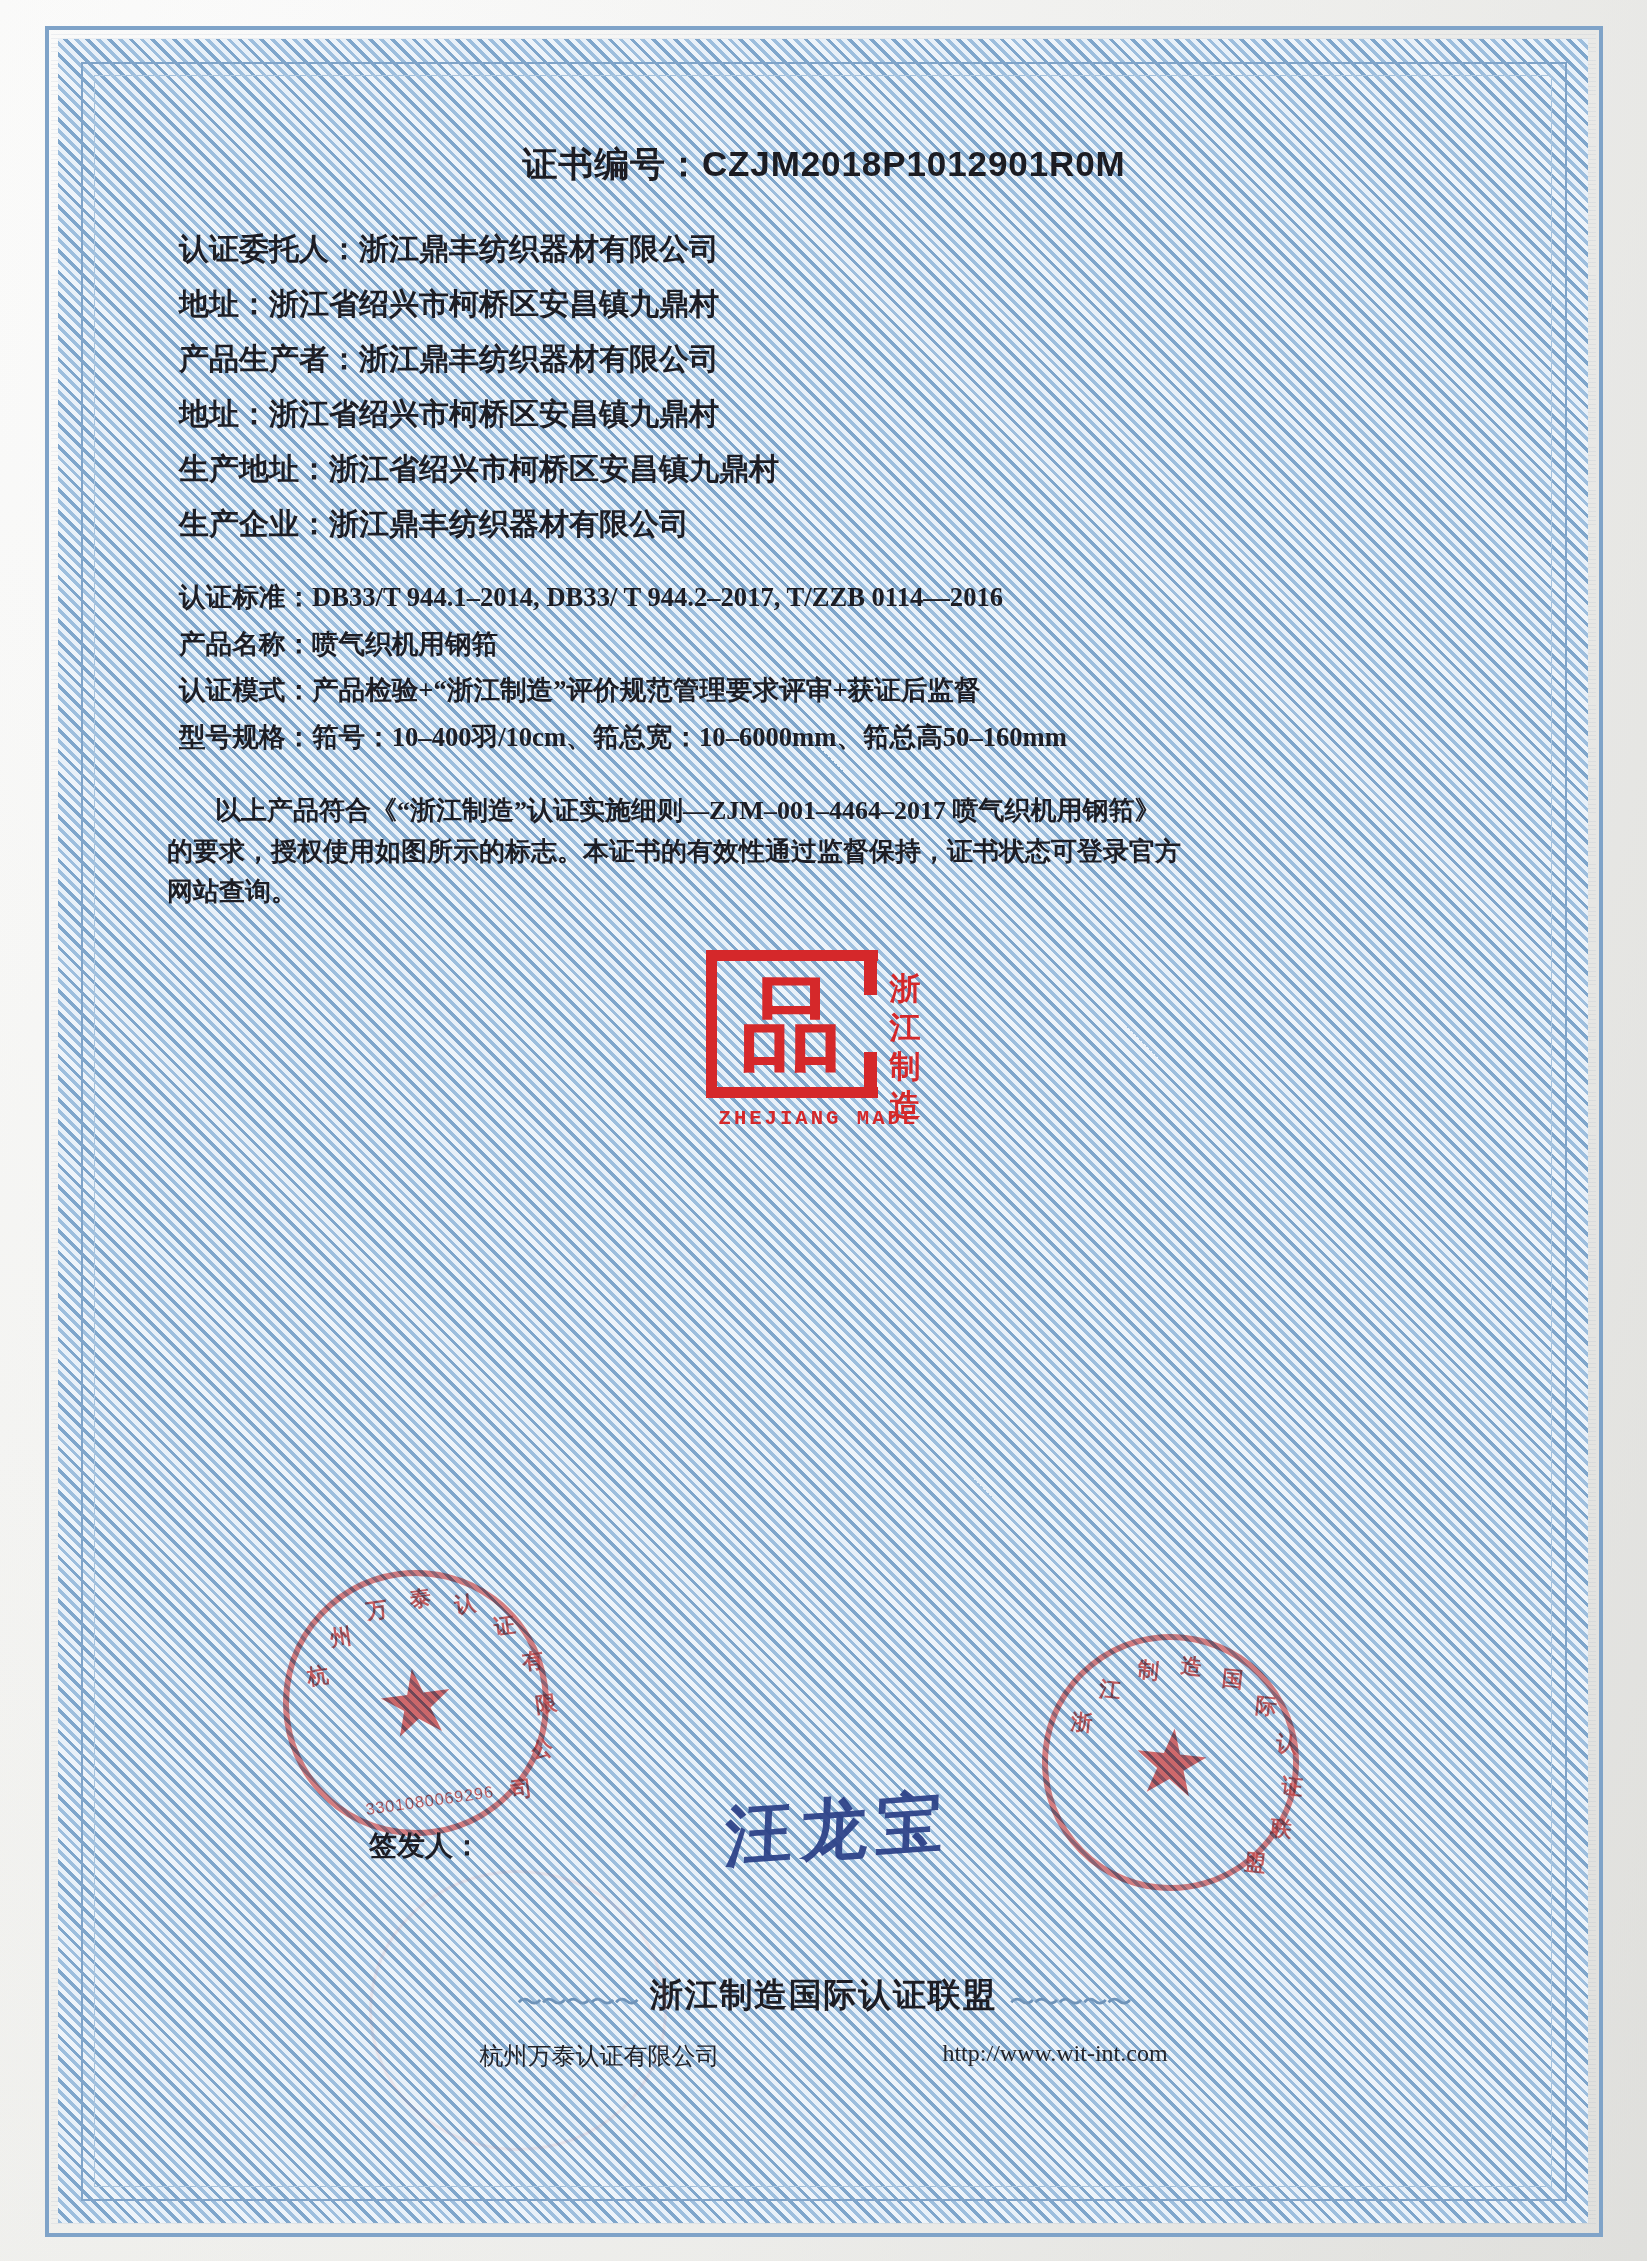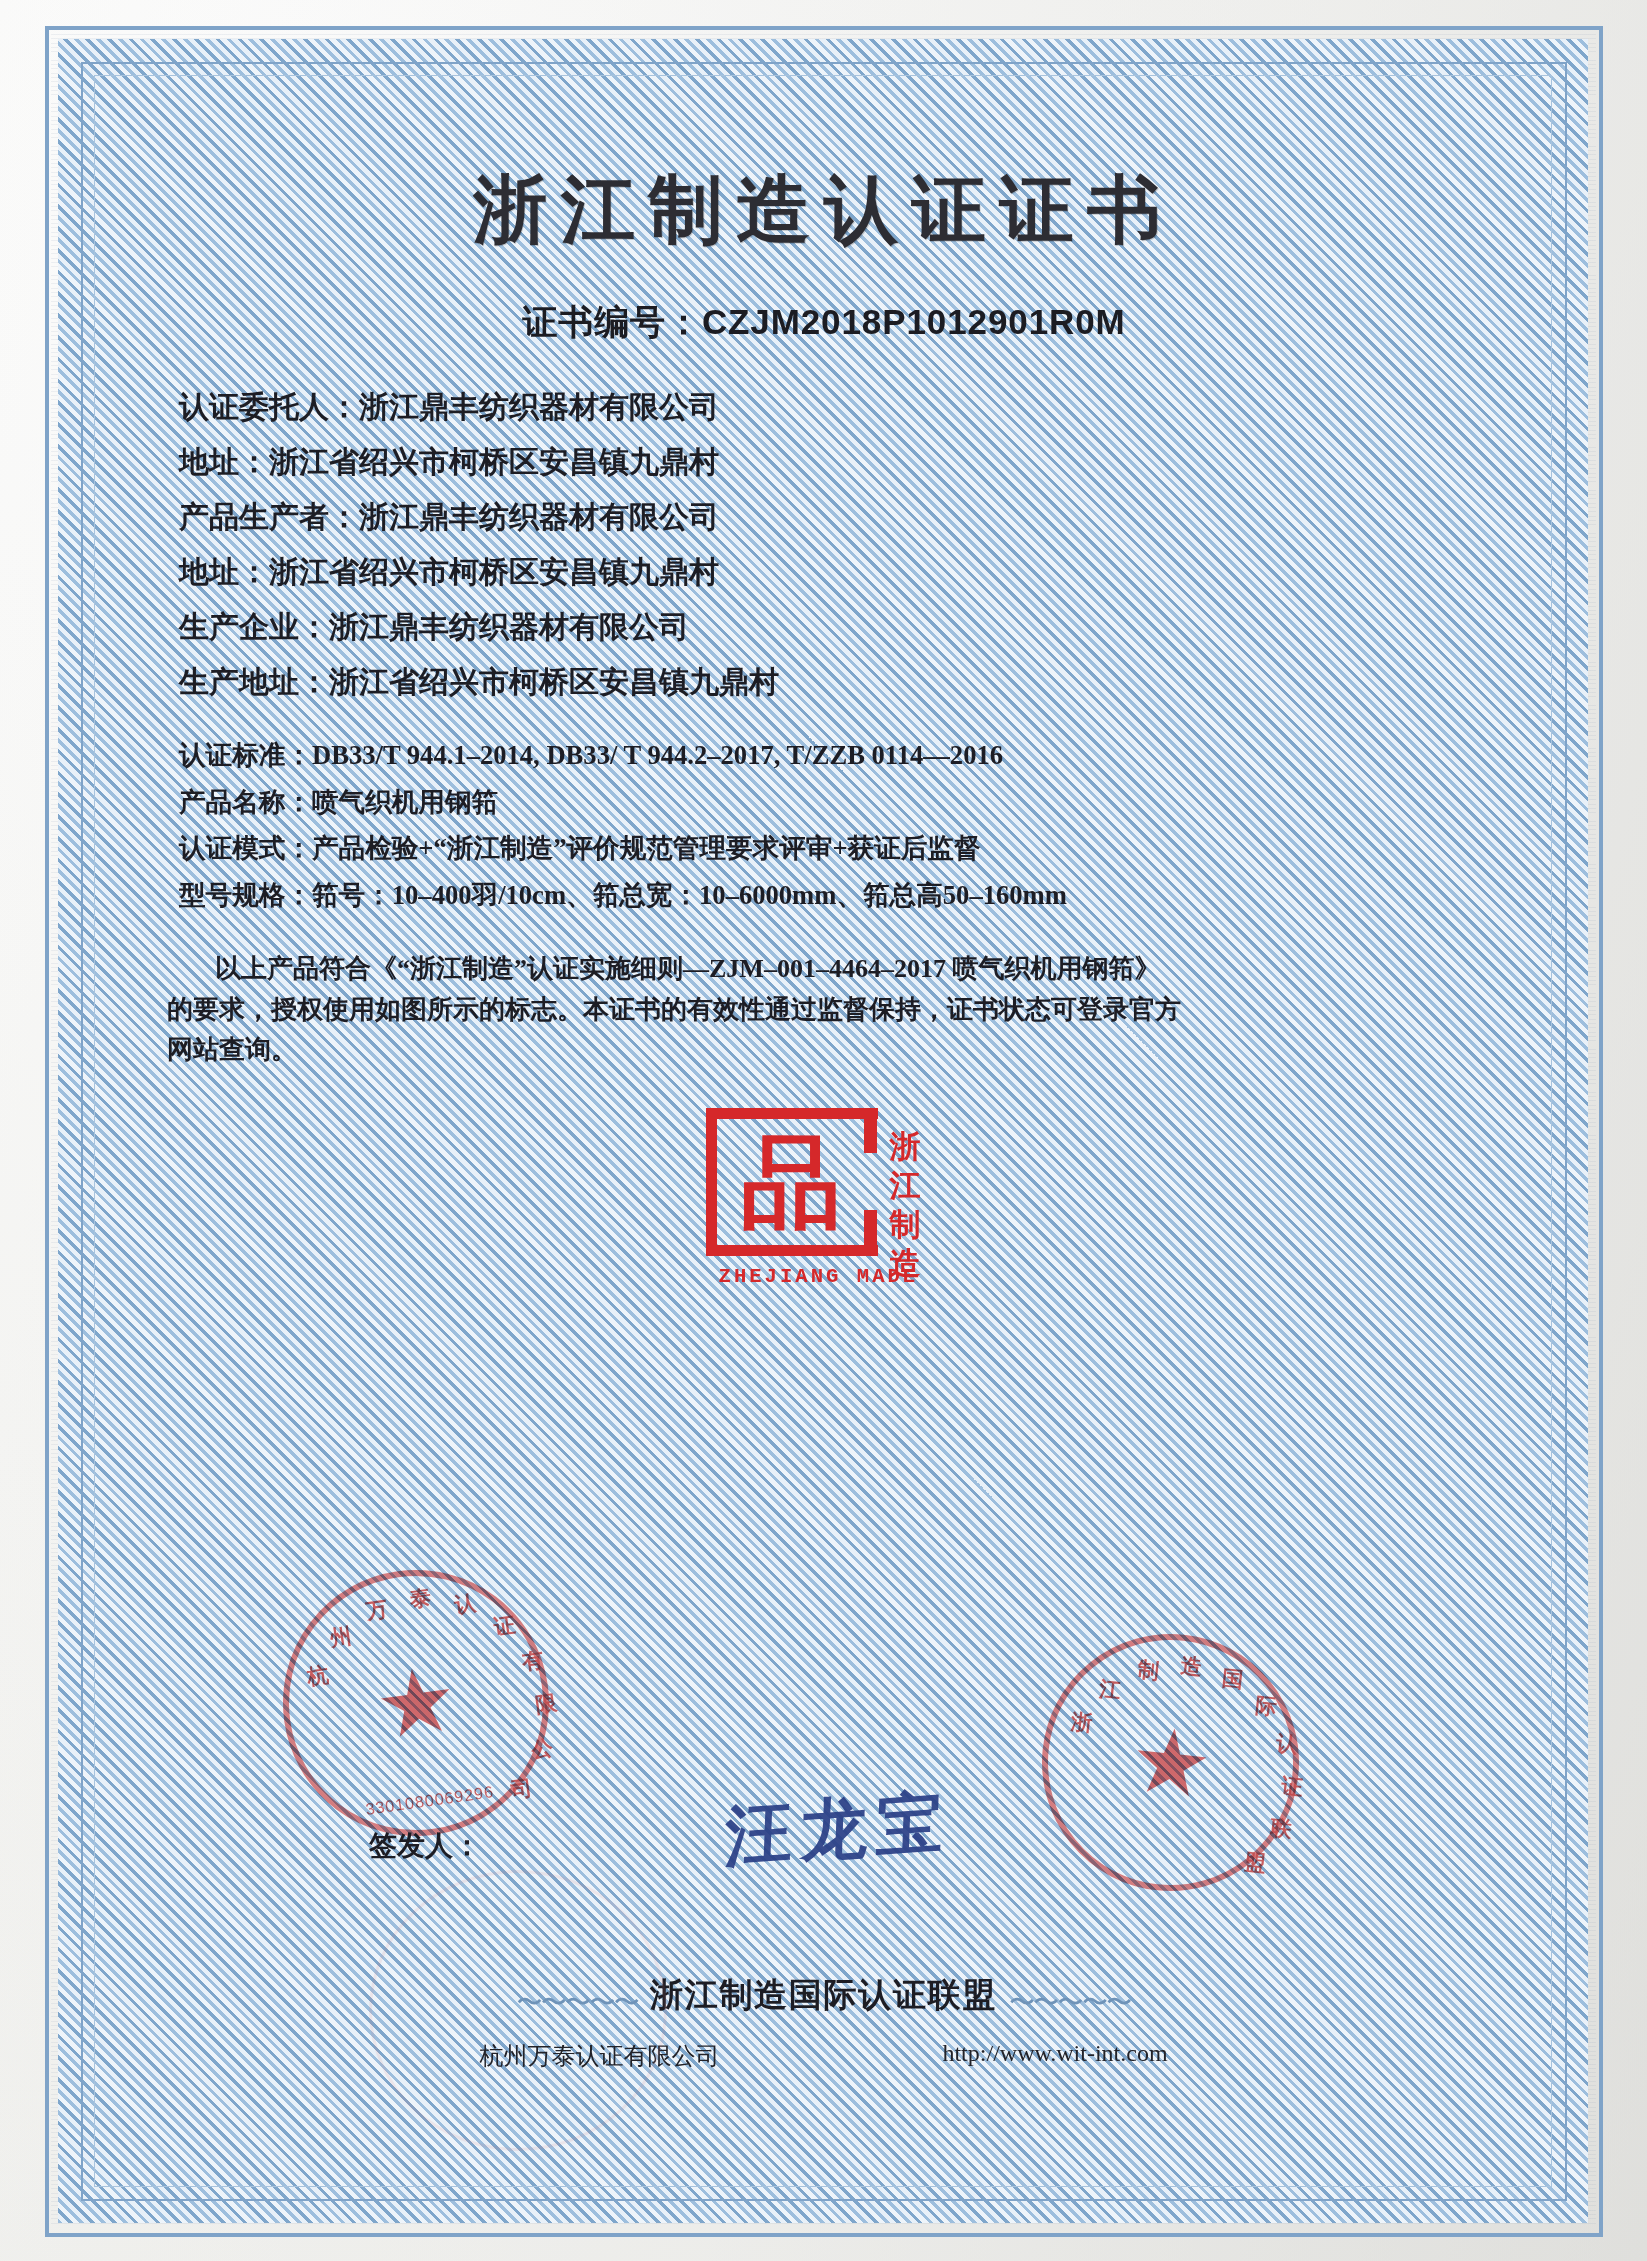--- a/index.html
+++ b/index.html
@@ -393,44 +393,43 @@
   <div class="paper-tint"></div>
   <div class="guilloche"></div>
 
   <div class="border-outer"></div>
   <div class="border-band"></div>
   <div class="border-band-inner-mask"></div>
   <div class="border-inner-thin"></div>
 
   <div class="content">
 
-    <div class="cert-title">浙江制造认证证书</div>
 
     <div class="cert-number">
       <span class="label">证书编号：</span><span>CZJM2018P1012901R0M</span>
     </div>
 
     <div class="field-block">
       <div class="field-row">
         <span>认证委托人：</span><span>浙江鼎丰纺织器材有限公司</span>
       </div>
       <div class="field-row">
         <span>地址：</span><span>浙江省绍兴市柯桥区安昌镇九鼎村</span>
       </div>
       <div class="field-row">
         <span>产品生产者：</span><span>浙江鼎丰纺织器材有限公司</span>
       </div>
       <div class="field-row">
         <span>地址：</span><span>浙江省绍兴市柯桥区安昌镇九鼎村</span>
       </div>
       <div class="field-row">
+        <span>生产地址：</span><span>浙江省绍兴市柯桥区安昌镇九鼎村</span>
+      </div>
+      <div class="field-row">
         <span>生产企业：</span><span>浙江鼎丰纺织器材有限公司</span>
-      </div>
-      <div class="field-row">
-        <span>生产地址：</span><span>浙江省绍兴市柯桥区安昌镇九鼎村</span>
       </div>
     </div>
 
     <div class="spec-block">
       <div class="spec-row">
         <span class="k">认证标准：</span><span>DB33/T 944.1–2014, DB33/ T 944.2–2017, T/ZZB 0114—2016</span>
       </div>
       <div class="spec-row">
         <span class="k">产品名称：</span><span>喷气织机用钢筘</span>
       </div>

